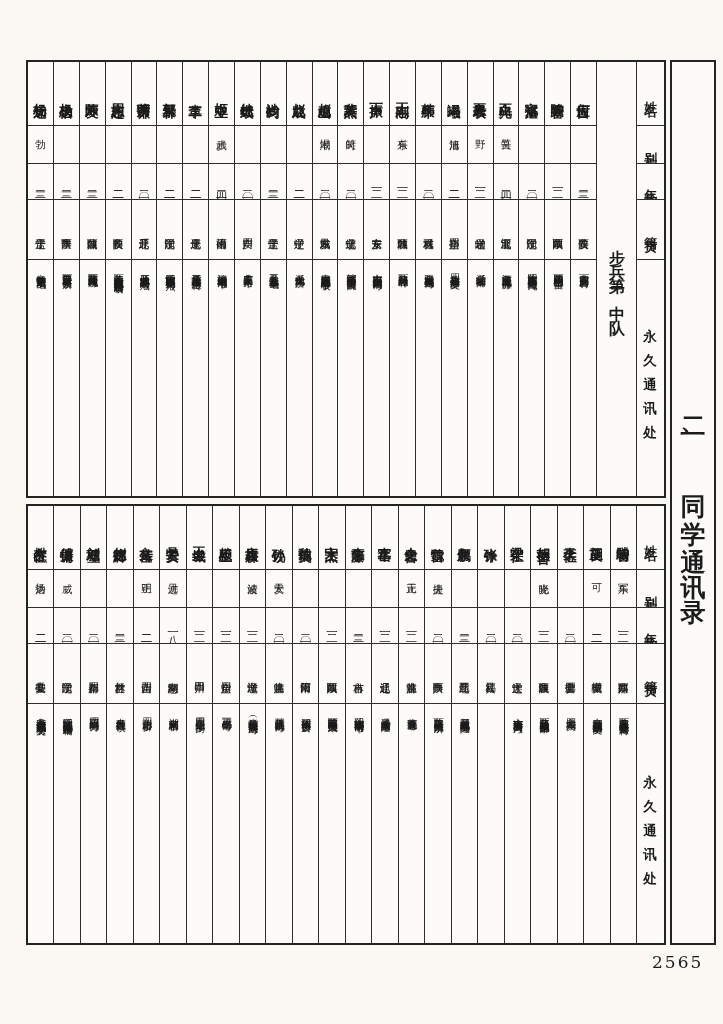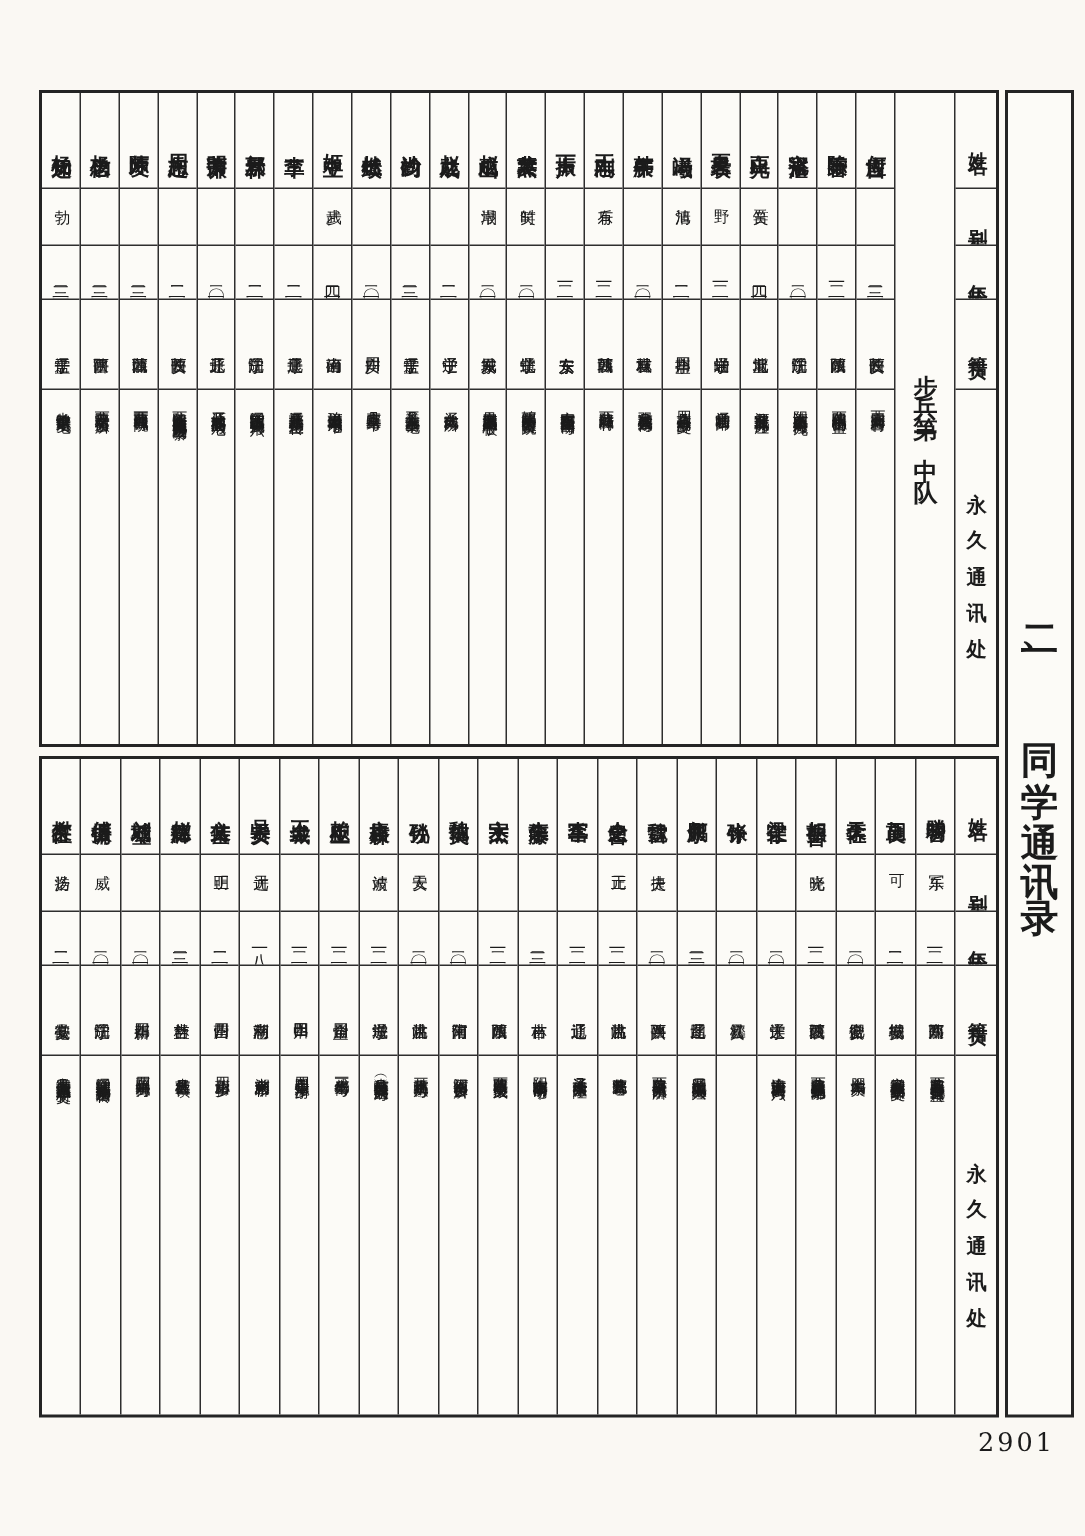--- a/index.html
+++ b/index.html
@@ -416,13 +416,13 @@
           <div class="cell cell-native">安徽亳县</div>
           <div class="cell cell-addr">安徽亳县南古城镇东四里小樊村交</div>
         </div>
       </div>
   </div>
   <div class="title-col">
     <div class="title-text">二、同学通讯录</div>
   </div>
 </div>
 
-<div class="page-number">2901</div>
+<div class="page-number">2565</div>
 
 </body></html>

